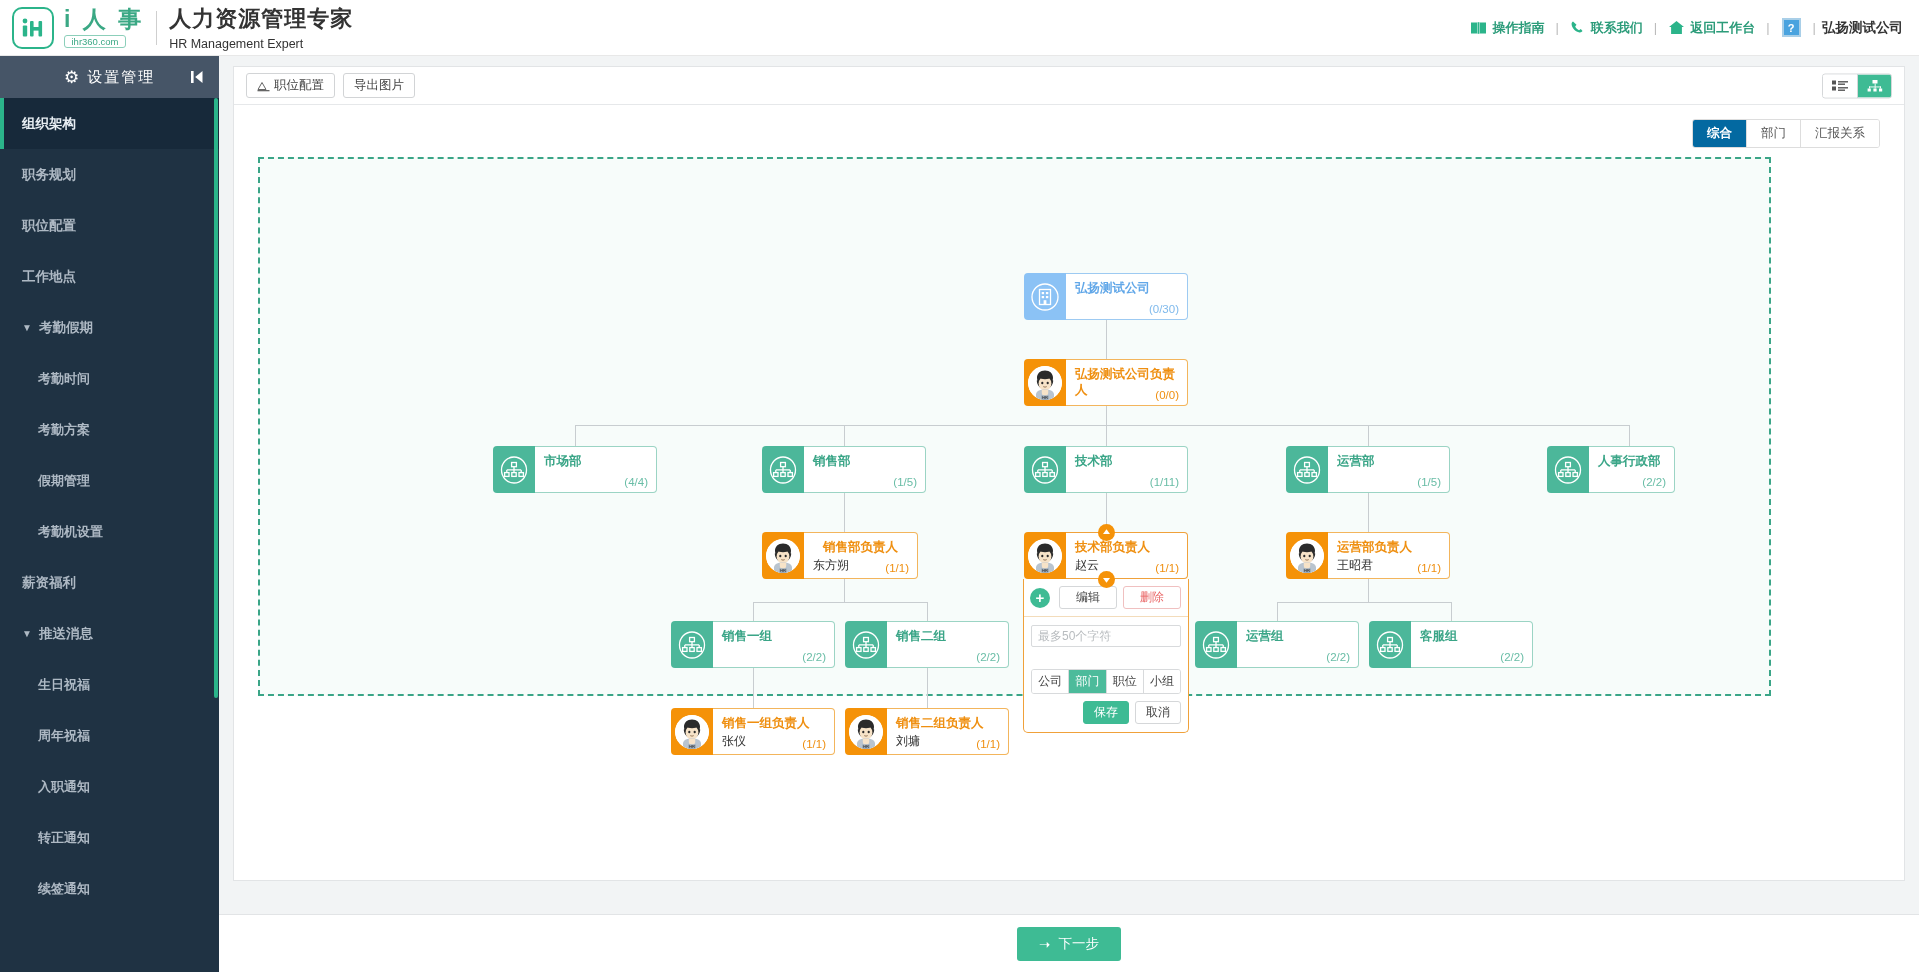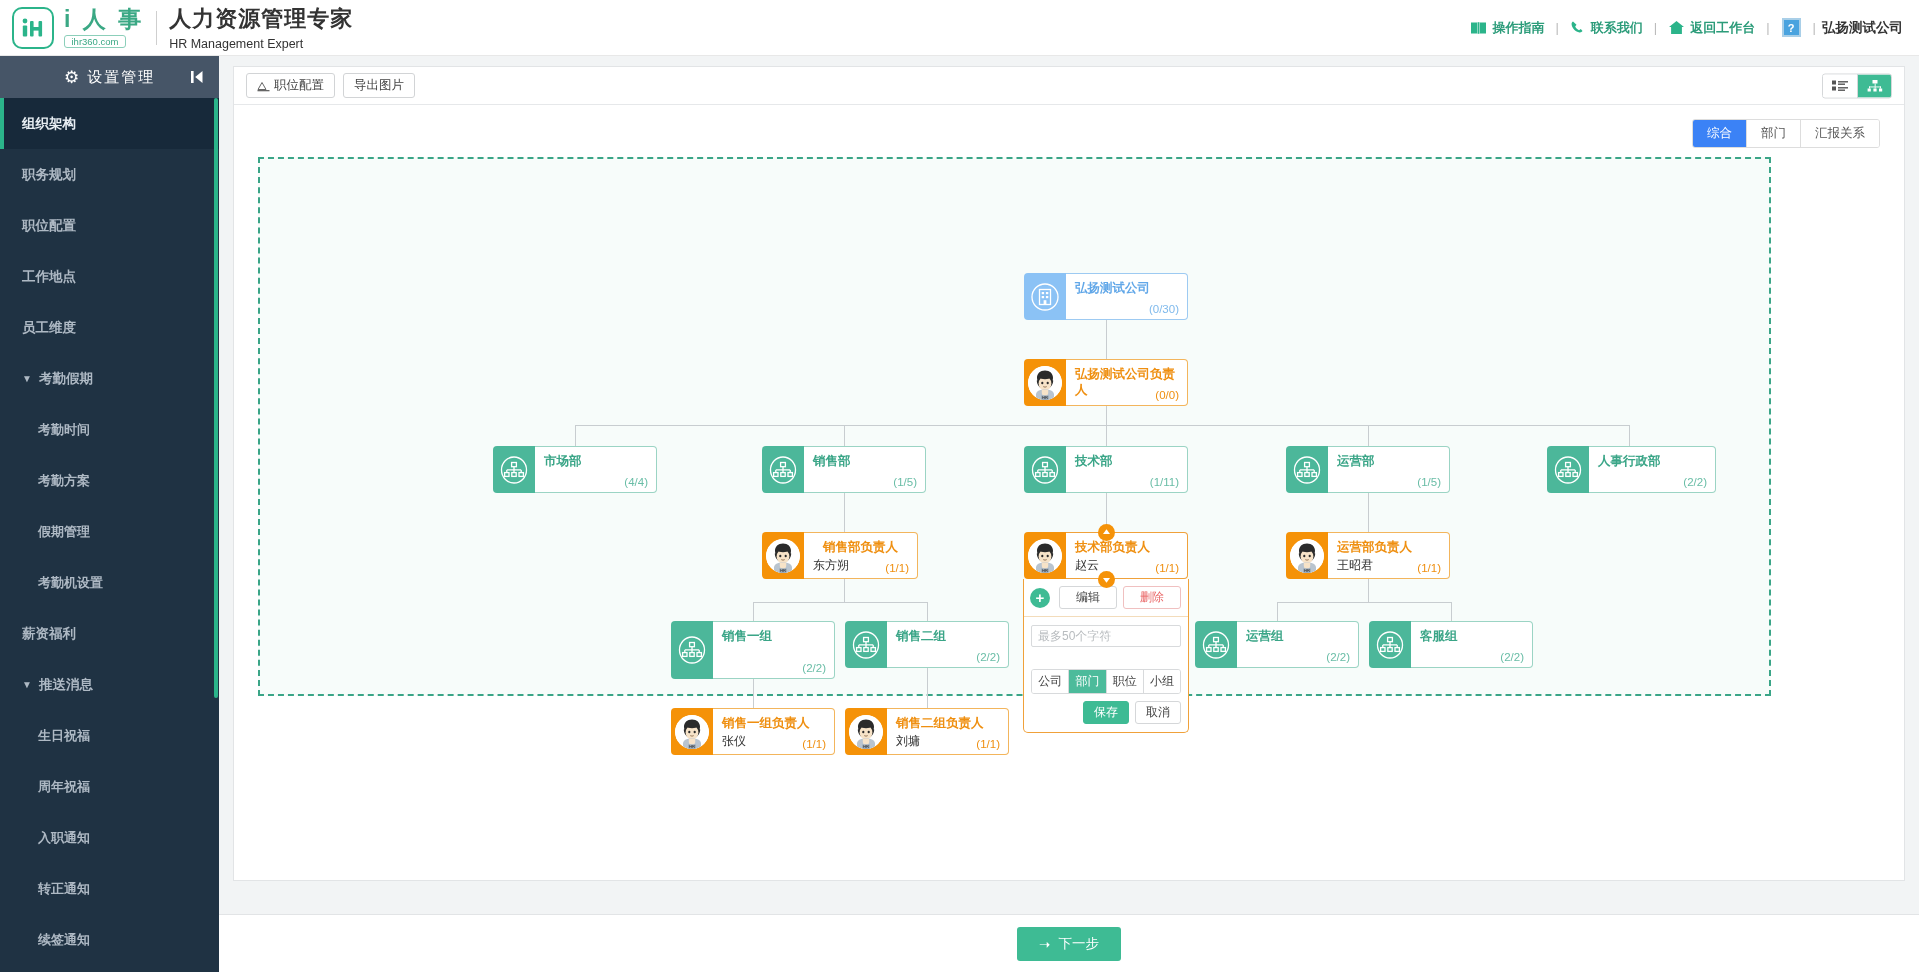--- a/index.html
+++ b/index.html
@@ -145,21 +145,21 @@
   #mode-tabs {
     position: absolute; right: 24px; top: 14px;
     display: flex; border: 1px solid #ddd; border-radius: 3px; overflow: hidden;
     z-index: 40; background:#fff;
   }
   .mode-tab {
     padding: 5px 14px; font-size: 12.5px; color: #555; cursor: pointer;
     background: #fff; border-left: 1px solid #ddd;
   }
   .mode-tab:first-child { border-left: none; }
-  .mode-tab.active { background: #3b82f6; color: #fff; font-weight: normal; }
+  .mode-tab.active { background: #0369a1; color: #fff; font-weight: bold; }
 
   #dashed-frame {
     position: absolute;
     left: 24px; top: 52px;
     width: 1513px; height: 539px;
     border: 2px dashed #3aa587;
     background: #f7fcfa;
   }
 
   
@@ -376,23 +376,20 @@
       <div class="nav-item">
         <span>职务规划</span>
       </div>
       <div class="nav-item">
         <span>职位配置</span>
       </div>
       <div class="nav-item">
         <span>工作地点</span>
       </div>
       <div class="nav-item">
-        <span>员工维度</span>
-      </div>
-      <div class="nav-item">
         <span class="caret">▼</span>
         <span>考勤假期</span>
       </div>
       <div class="nav-item sub">
         <span>考勤时间</span>
       </div>
       <div class="nav-item sub">
         <span>考勤方案</span>
       </div>
       <div class="nav-item sub">
@@ -597,21 +594,21 @@
                 <rect x="5.6" y="17.6" width="4.4" height="3.8" fill="none" stroke="#fff" stroke-width="1.3"></rect>
                 <rect x="12.8" y="17.6" width="4.4" height="3.8" fill="none" stroke="#fff" stroke-width="1.3"></rect>
                 <rect x="20" y="17.6" width="4.4" height="3.8" fill="none" stroke="#fff" stroke-width="1.3"></rect>
               </svg>
             </div>
             <div class="body-cell">
               <div class="n-title">运营部</div>
               <div class="n-count">(1/5)</div>
             </div>
           </div>
-          <div class="node dept" id="node-dept-hr" style="left: 1313px; top: 341px; width: 169px; height: 47px;">
+          <div class="node dept" id="node-dept-hr" style="left: 1313px; top: 341px; width: 128px; height: 47px;">
             <div class="icon-cell">
               <svg width="30" height="30" viewBox="0 0 30 30">
                 <ellipse cx="15" cy="15" rx="12.5" ry="13" fill="none" stroke="#fff" stroke-width="1.3"></ellipse>
                 <rect x="12.6" y="7.5" width="4.8" height="4.2" fill="none" stroke="#fff" stroke-width="1.3"></rect>
                 <path d="M15 11.7v3.2M7.8 14.9h14.4M7.8 14.9v2.6M15 14.9v2.6M22.2 14.9v2.6" stroke="#fff" stroke-width="1.3" fill="none"></path>
                 <rect x="5.6" y="17.6" width="4.4" height="3.8" fill="none" stroke="#fff" stroke-width="1.3"></rect>
                 <rect x="12.8" y="17.6" width="4.4" height="3.8" fill="none" stroke="#fff" stroke-width="1.3"></rect>
                 <rect x="20" y="17.6" width="4.4" height="3.8" fill="none" stroke="#fff" stroke-width="1.3"></rect>
               </svg>
             </div>
@@ -685,21 +682,21 @@
                   <text x="17" y="33.2" font-size="4.2" fill="#2b2b2b" text-anchor="middle" font-family="sans-serif">HR</text>
                 </svg>
               </div>
             </div>
             <div class="body-cell">
               <div class="n-title">运营部负责人</div>
               <div class="n-person">王昭君</div>
               <div class="n-count">(1/1)</div>
             </div>
           </div>
-          <div class="node dept" id="node-sales-g1" style="left: 437px; top: 516px; width: 164px; height: 58px;">
+          <div class="node dept" id="node-sales-g1" style="left: 437px; top: 516px; width: 164px; height: 47px;">
             <div class="icon-cell">
               <svg width="30" height="30" viewBox="0 0 30 30">
                 <ellipse cx="15" cy="15" rx="12.5" ry="13" fill="none" stroke="#fff" stroke-width="1.3"></ellipse>
                 <rect x="12.6" y="7.5" width="4.8" height="4.2" fill="none" stroke="#fff" stroke-width="1.3"></rect>
                 <path d="M15 11.7v3.2M7.8 14.9h14.4M7.8 14.9v2.6M15 14.9v2.6M22.2 14.9v2.6" stroke="#fff" stroke-width="1.3" fill="none"></path>
                 <rect x="5.6" y="17.6" width="4.4" height="3.8" fill="none" stroke="#fff" stroke-width="1.3"></rect>
                 <rect x="12.8" y="17.6" width="4.4" height="3.8" fill="none" stroke="#fff" stroke-width="1.3"></rect>
                 <rect x="20" y="17.6" width="4.4" height="3.8" fill="none" stroke="#fff" stroke-width="1.3"></rect>
               </svg>
             </div>

